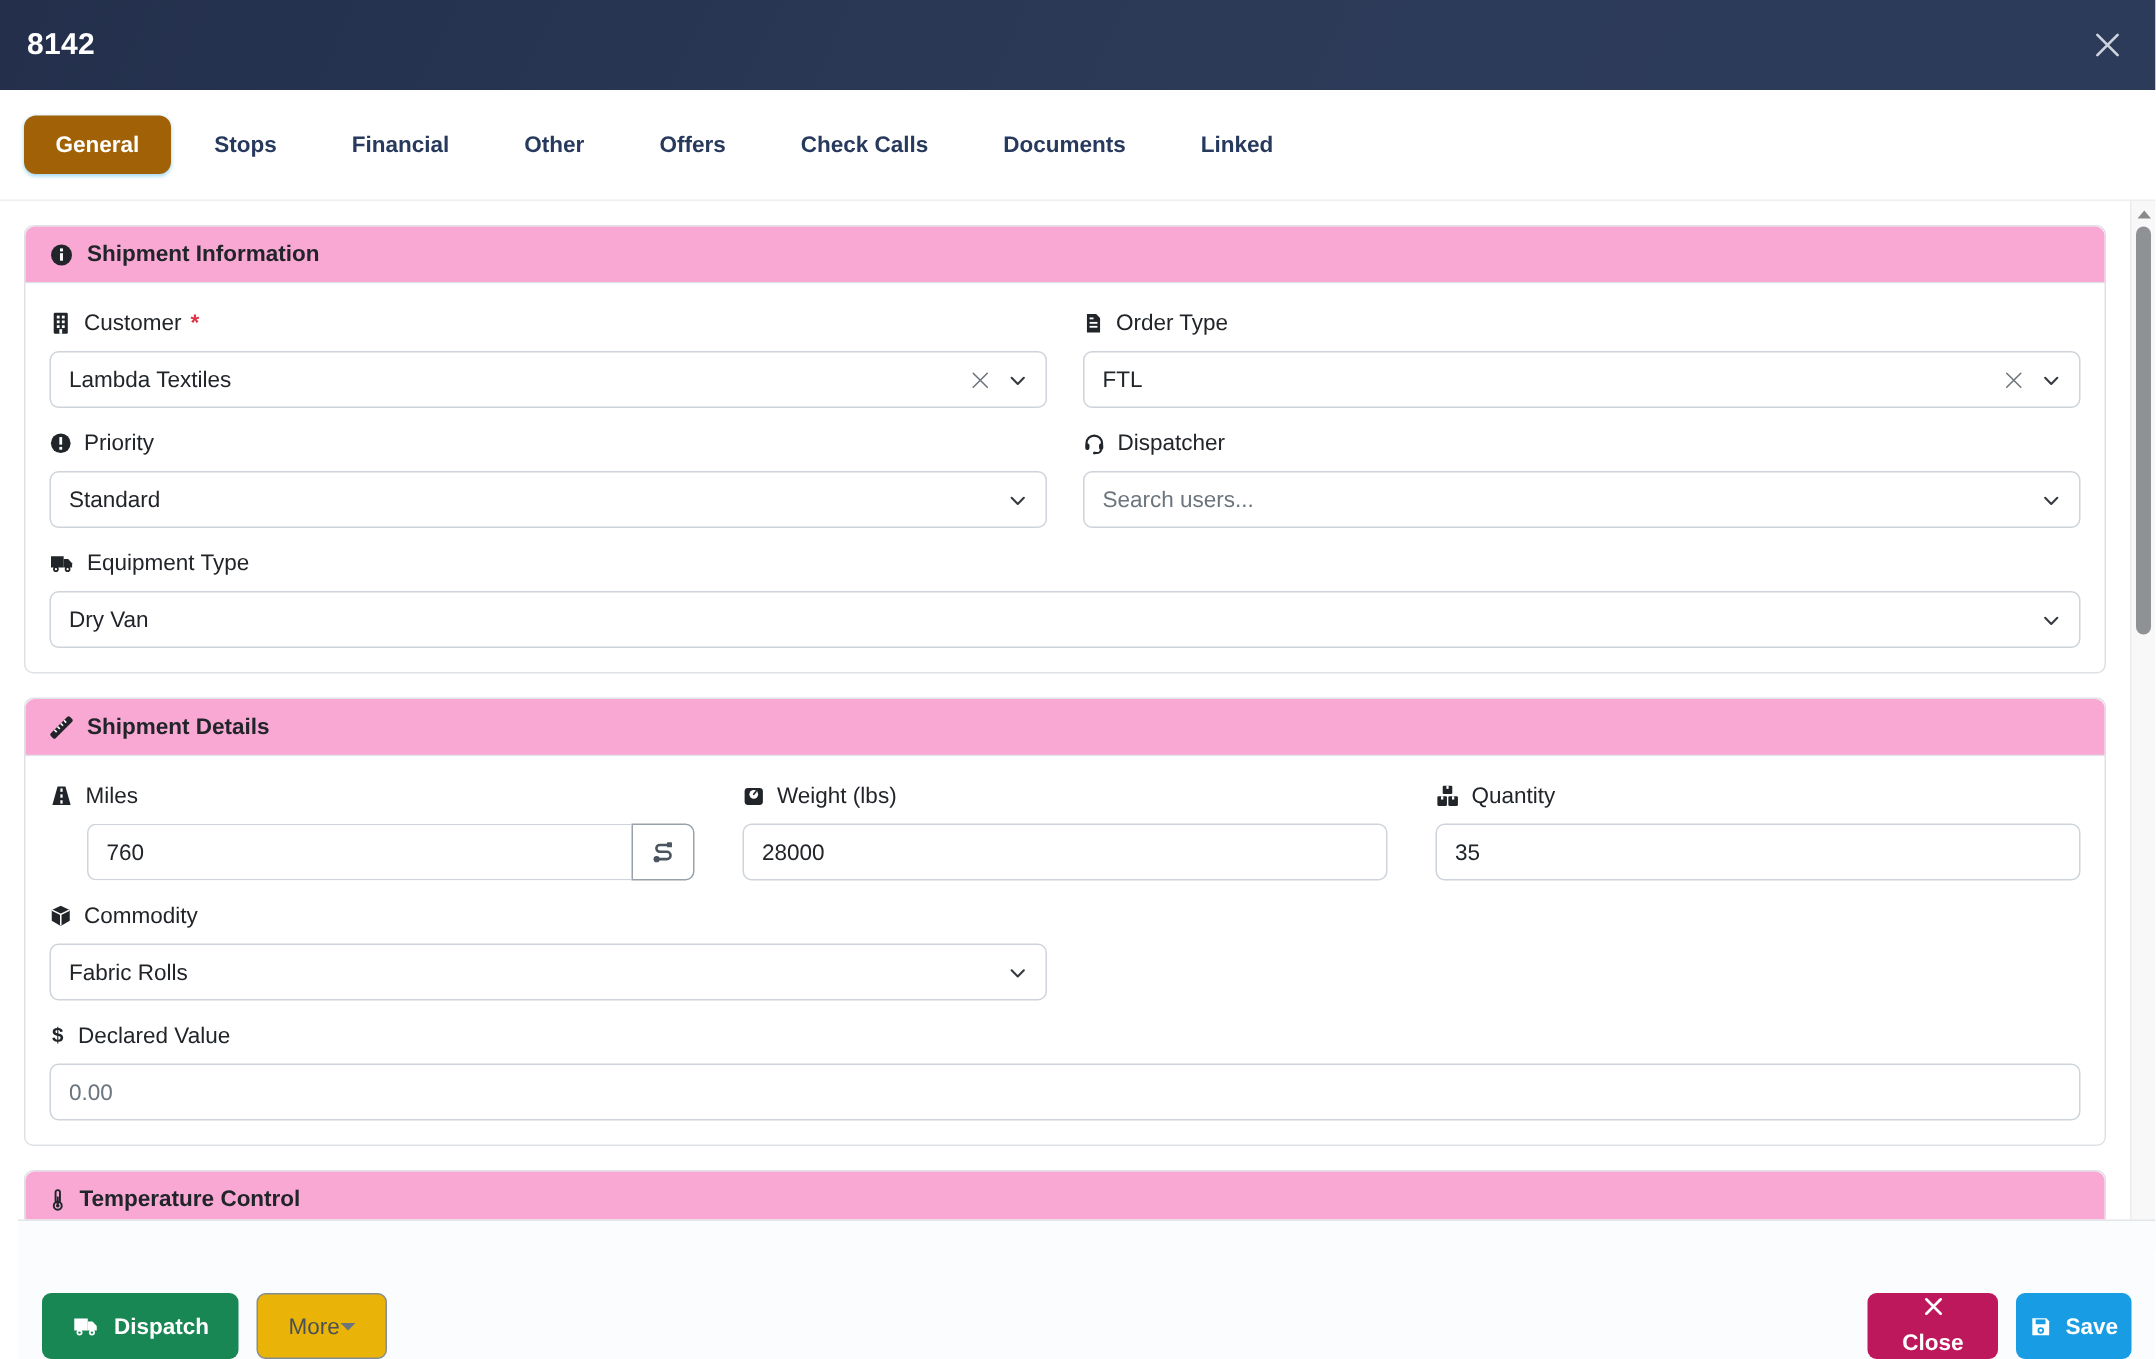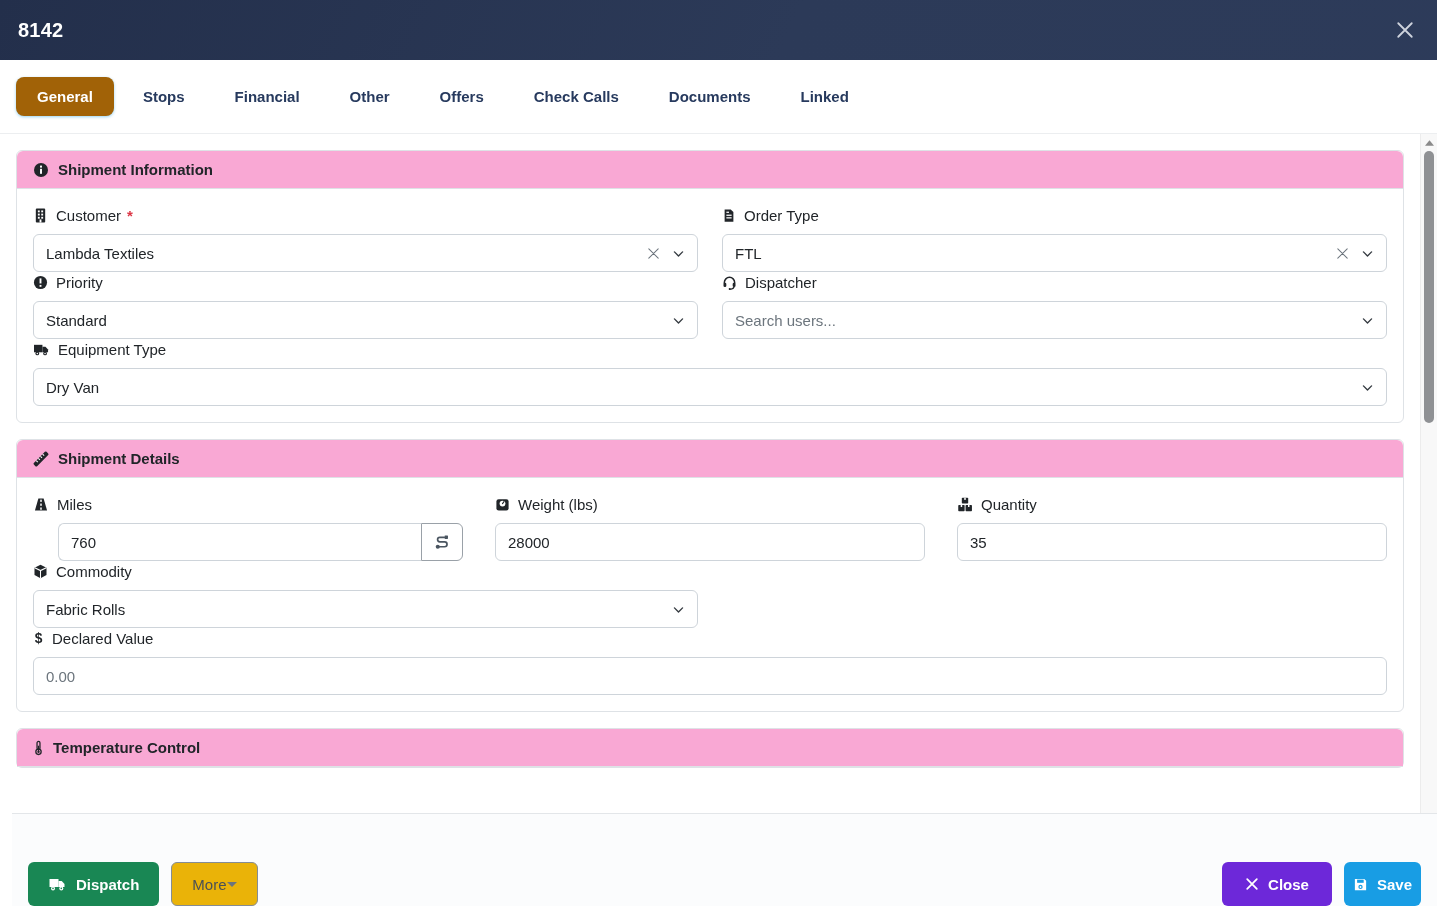--- a/index.html
+++ b/index.html
@@ -39,21 +39,21 @@
   .card-header {
     background:#f9a8d4; border-bottom:1px solid #dee2e6; border-radius:6px 6px 0 0;
     padding:10px 16px; font-size:15px; font-weight:600; color:#212529;
     display:flex; align-items:center; gap:9px;
   }
   .card-body { padding:16px; }
 
   .grid-2 { display:grid; grid-template-columns:1fr 1fr; column-gap:24px; }
   .grid-3 { display:grid; grid-template-columns:1fr 1fr 1fr; column-gap:24px;gap:32px; }
 
-  .field { margin-bottom:0; }
+  .field { margin-bottom:13px; }
   .field:last-child, .grid-last .field { margin-bottom:0; }
   .field-label {
     display:flex; align-items:center; gap:8px; font-size:15px; font-weight:400;
     color:#212529; margin-bottom:9px; height:20px;
   }
   .req { color:#dc3545; font-weight:600; margin-left:-2px; }
 
   .control {
     height:38px; border:1px solid #ced4da; border-radius:6px; background:#fff;
     display:flex; align-items:center; padding:0 12px; font-size:15px; color:#212529;
@@ -93,21 +93,21 @@
     position:absolute; left:12px; right:0; bottom:0; height:93px;
     background:#fbfcfd; border-top:1px solid #e3e6e9;
     display:flex; align-items:flex-end; padding:0 16px; gap:12px;
   }
   .btn {
     height:44px; border-radius:6px; border:none; font-family:inherit; font-size:15px; font-weight:600;
     display:inline-flex; align-items:center; justify-content:center; gap:9px; cursor:pointer; padding:0 20px;
   }
   .btn-dispatch { background:#198754; color:#fff; }
   .btn-more { background:#eab308; color:#495057; border:1px solid #858c93; font-weight:400; gap:0; }
-  .btn-close { background:#6d28d9; color:#fff; margin-left:auto; padding:0 23px; }
+  .btn-close { background:#be185d; color:#fff; margin-left:auto; padding:0 23px;flex-direction:column; }
   .btn-save { background:#189de4; color:#fff; padding:0 9px; }
 
   .ico { display:inline-flex; flex:none; }
   .caret-down { width:0; height:0; border-left:5px solid transparent; border-right:5px solid transparent; border-top:5px solid #6c757d; display:inline-block; }
 </style>
 </head>
 <body>
 
 <div class="modal-header">
   <div class="modal-title">8142</div>

